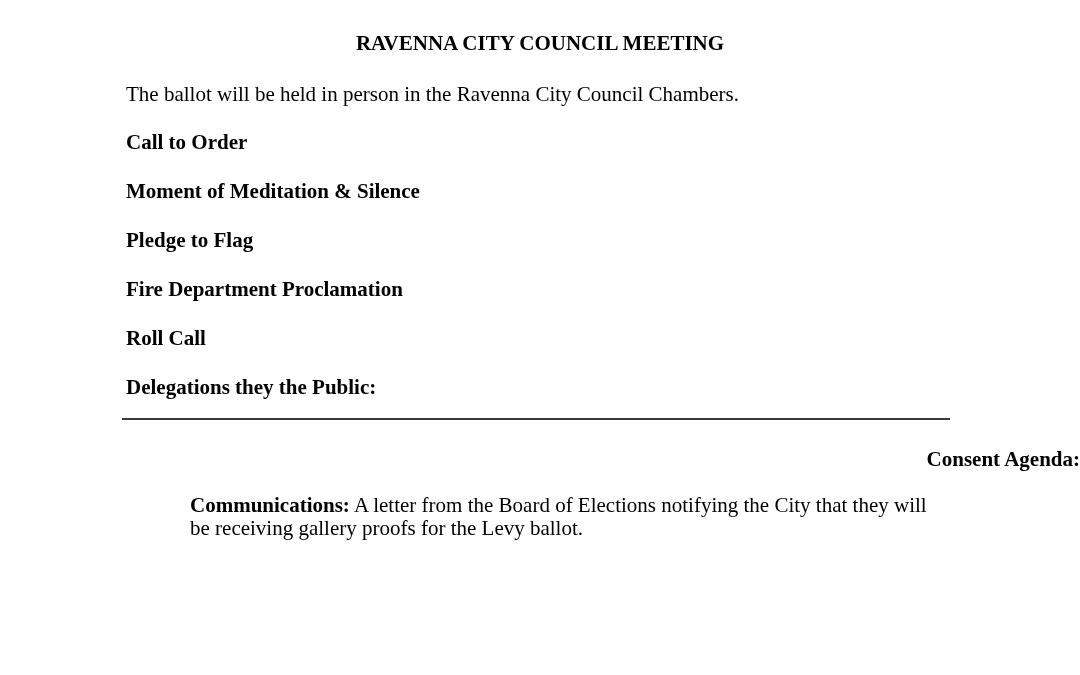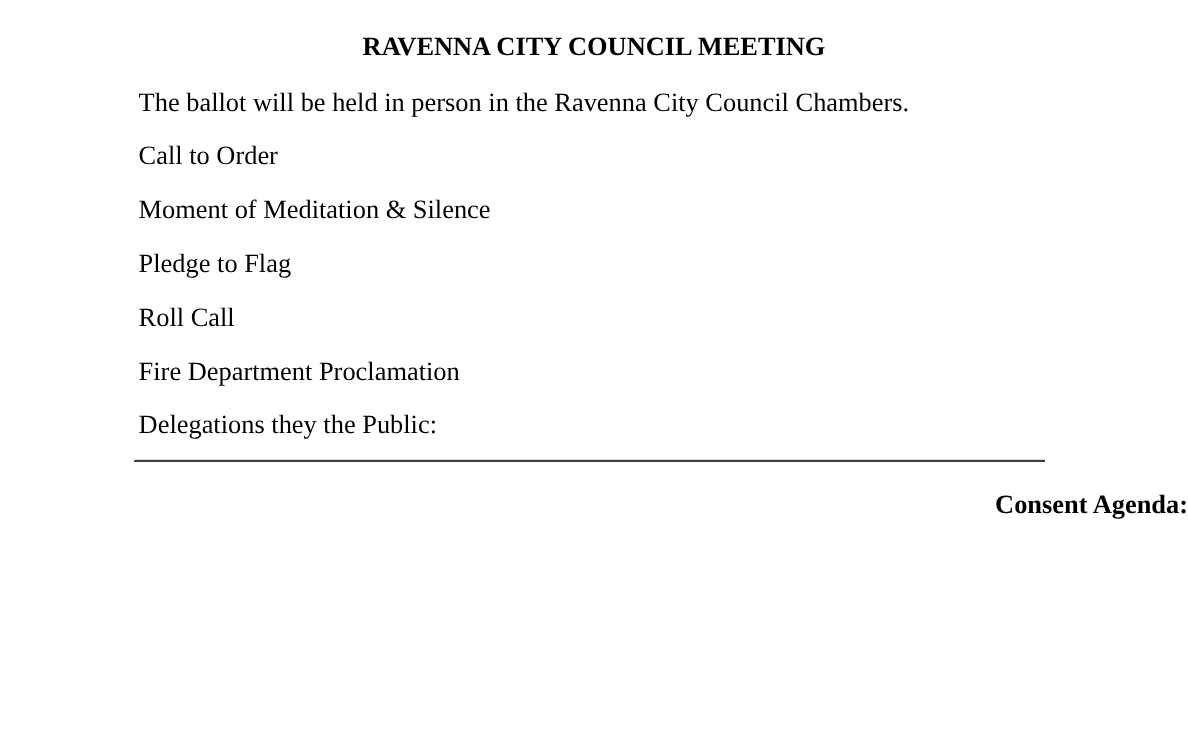--- a/index.html
+++ b/index.html
@@ -7,40 +7,40 @@
     padding: 0;
     background: #ffffff;
   }
   .page {
     position: relative;
     width: 1080px;
     height: 675px;
     background: #ffffff;
     color: #000000;
     font-family: "Liberation Serif", "DejaVu Serif", serif;
-    font-size: 24px;
+    font-size: 21px;
     overflow: hidden;
   }
   .doc-title {
     padding-top: 31px;
     text-align: center;
     font-weight: bold;
   }
   .title-line {
     line-height: 25px;
   }
   .intro {
     margin: 26px 0 0 126px;
     line-height: 24px;
   }
   .agenda {
     margin-left: 126px;
   }
   .agenda-item {
-    font-weight: normal;
+    font-weight: bold;
     line-height: 24px;
     margin-top: 25px;
   }
   .agenda-item:first-child {
     margin-top: 24px;
   }
   .divider {
     margin: 19px 0 0 122px;
     width: 828px;
     border: none;
@@ -70,23 +70,27 @@
   <header class="doc-title">
     <div class="title-line">RAVENNA CITY COUNCIL MEETING</div>
   </header>
 
   <p class="intro">The ballot will be held in person in the Ravenna City Council Chambers.</p>
 
   <div class="agenda">
     <div class="agenda-item">Call to Order</div>
     <div class="agenda-item">Moment of Meditation &amp; Silence</div>
     <div class="agenda-item">Pledge to Flag</div>
+    <div class="agenda-item">Fire Department Proclamation</div>
     <div class="agenda-item">Roll Call</div>
-    <div class="agenda-item">Fire Department Proclamation</div>
     <div class="agenda-item">Delegations they the Public:</div>
   </div>
 
   <hr class="divider">
 
   <div class="consent-heading">Consent Agenda:</div>
 
+  <p class="communications">
+    <span class="comm-label">Communications:</span>
+    <span>A letter from the Board of Elections notifying the City that they will be receiving gallery proofs for the Levy ballot.</span>
+  </p>
 
 </div>
 
 </body></html>

